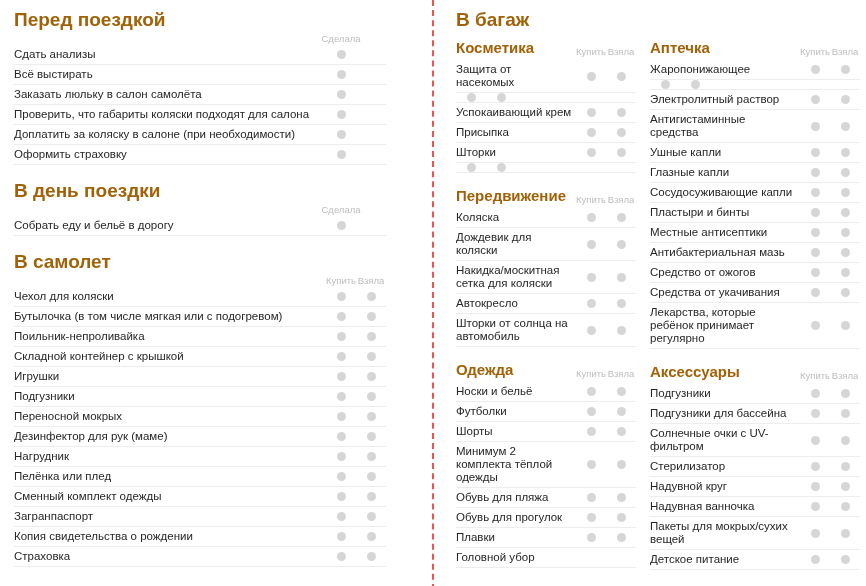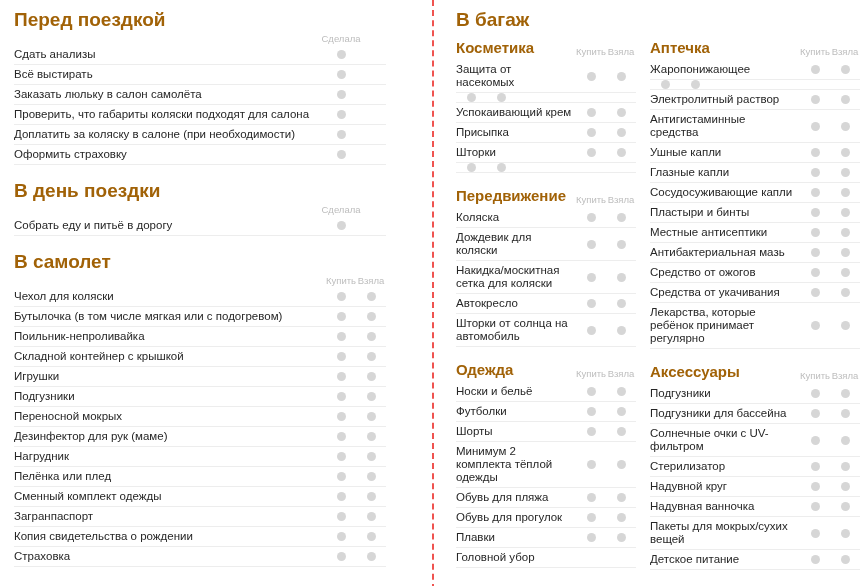--- a/index.html
+++ b/index.html
@@ -111,21 +111,21 @@
       </section>
       <section class="sec">
         <div class="sec-head">
           <h2 class="title t-lg blue">В день поездки</h2>
         </div>
         <div class="hdr-row">
           <span class="cell hdr">Сделала</span>
           <span class="cell"></span>
         </div>
         <div class="row">
-          <span class="lbl">Собрать еду и питьё в дорогу</span>
+          <span class="lbl">Собрать еду и бельё в дорогу</span>
           <span class="cell">
             <span class="dot"></span>
           </span>
           <span class="cell"></span>
         </div>
       </section>
       <section class="sec">
         <div class="sec-head">
           <h2 class="title t-lg blue">В самолет</h2>
         </div>

